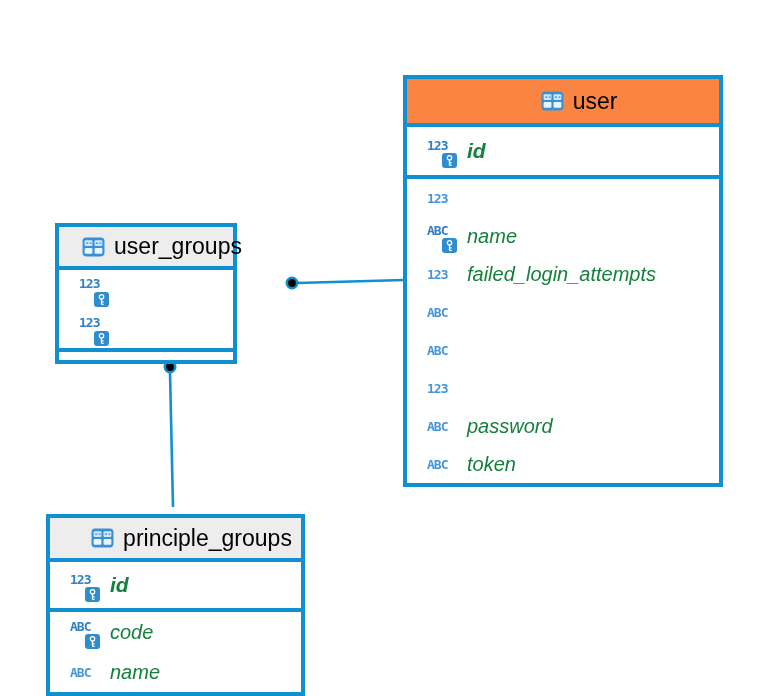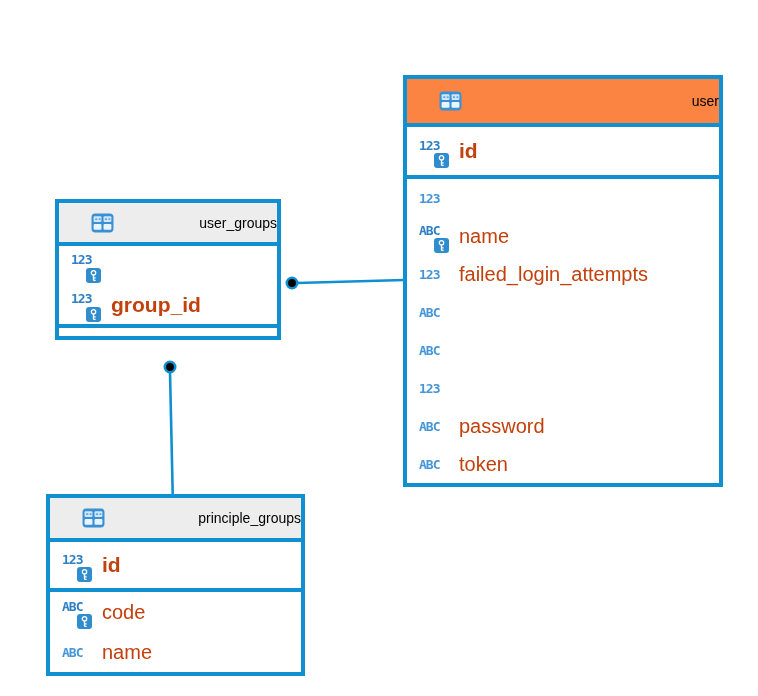--- a/index.html
+++ b/index.html
@@ -21,41 +21,41 @@
     z-index:2;
     background:#ffffff;
     border:4px solid #1090d0;
     box-sizing:border-box;
     display:flex;
     flex-direction:column;
   }
   .ertable-header {
     display:flex;
     align-items:center;
-    justify-content:space-between;
+    justify-content:center;
     gap:9px;
     border-bottom:4px solid #1090d0;
-    font-size:14px;
+    font-size:23px;
     color:#000;
     flex:0 0 auto;
     padding-left:32px;
   }
   .hdr-orange { background:#fb8442; }
   .hdr-gray { background:#ededed; }
   .pk-section { border-bottom:4px solid #1090d0; flex:0 0 auto; }
   .cols-section { flex:1 1 auto; }
   .trow {
     display:flex;
     align-items:center;
     gap:9px;
-    padding:0 12px;
+    padding:0 20px;
     box-sizing:border-box;
   }
   .trow.pk .col-name { font-weight:bold; font-size:21px; }
-  .col-name { font-size:20px; color:#c2410c; white-space:nowrap; }
+  .col-name { font-size:20px; color:#15803d; white-space:nowrap;font-style:italic; }
   .dtype {
     position:relative;
     width:31px; height:32px;
     flex:0 0 auto;
     display:flex;
     align-items:center;
   }
   .dtype-text {
     font-family:"DejaVu Sans Mono", monospace;
     font-weight:bold;
@@ -168,21 +168,21 @@
       </div>
       <div class="trow" style="height:38px;">
         <span class="dtype">
           <span class="dtype-text">ABC</span>
         </span>
         <span class="col-name">token</span>
       </div>
     </div>
   </div>
 
-  <div class="ertable" style="left:55px; top:199px; width:226px; height:141px;">
+  <div class="ertable" style="left:55px; top:223px; width:182px; height:141px;">
     <div class="ertable-header hdr-gray" style="height:39px;">
       <svg class="tbl-ic" viewBox="0 0 22 19" width="23" height="20">
         <rect x="0.5" y="0.5" width="21" height="18" rx="3.5" fill="#3a90d5"></rect>
         <rect x="2.5" y="3" width="7.5" height="5.5" rx="1" fill="#cfe7f8"></rect>
         <rect x="12" y="3" width="7.5" height="5.5" rx="1" fill="#cfe7f8"></rect>
         <rect x="2.5" y="10.5" width="7.5" height="5.5" rx="1" fill="#e9f4fc"></rect>
         <rect x="12" y="10.5" width="7.5" height="5.5" rx="1" fill="#e9f4fc"></rect>
         <line x1="4" y1="5.8" x2="9.2" y2="5.8" stroke="#3a90d5" stroke-width="1.1" stroke-dasharray="2 1.4"></line>
         <line x1="13.3" y1="5.8" x2="18.5" y2="5.8" stroke="#3a90d5" stroke-width="1.1" stroke-dasharray="2 1.4"></line>
       </svg>
@@ -210,27 +210,26 @@
           <span class="key-badge">
             <svg viewBox="0 0 15 15" width="15" height="15">
               <rect width="15" height="15" rx="3" fill="#2f8ccd"></rect>
               <circle cx="7.5" cy="4.8" r="2.2" fill="none" stroke="#ffffff" stroke-width="1.3"></circle>
               <line x1="7.5" y1="7" x2="7.5" y2="12.4" stroke="#ffffff" stroke-width="1.3"></line>
               <line x1="7.5" y1="9.9" x2="9.6" y2="9.9" stroke="#ffffff" stroke-width="1.3"></line>
               <line x1="7.5" y1="12.4" x2="9.6" y2="12.4" stroke="#ffffff" stroke-width="1.3"></line>
             </svg>
           </span>
         </span>
-        <span class="col-name">group_id</span>
       </div>
     </div>
     <div class="empty-strip"></div>
   </div>
 
-  <div class="ertable" style="left:46px; top:494px; width:259px; height:182px;">
+  <div class="ertable" style="left:46px; top:514px; width:259px; height:182px;">
     <div class="ertable-header hdr-gray" style="height:40px;">
       <svg class="tbl-ic" viewBox="0 0 22 19" width="23" height="20">
         <rect x="0.5" y="0.5" width="21" height="18" rx="3.5" fill="#3a90d5"></rect>
         <rect x="2.5" y="3" width="7.5" height="5.5" rx="1" fill="#cfe7f8"></rect>
         <rect x="12" y="3" width="7.5" height="5.5" rx="1" fill="#cfe7f8"></rect>
         <rect x="2.5" y="10.5" width="7.5" height="5.5" rx="1" fill="#e9f4fc"></rect>
         <rect x="12" y="10.5" width="7.5" height="5.5" rx="1" fill="#e9f4fc"></rect>
         <line x1="4" y1="5.8" x2="9.2" y2="5.8" stroke="#3a90d5" stroke-width="1.1" stroke-dasharray="2 1.4"></line>
         <line x1="13.3" y1="5.8" x2="18.5" y2="5.8" stroke="#3a90d5" stroke-width="1.1" stroke-dasharray="2 1.4"></line>
       </svg>

